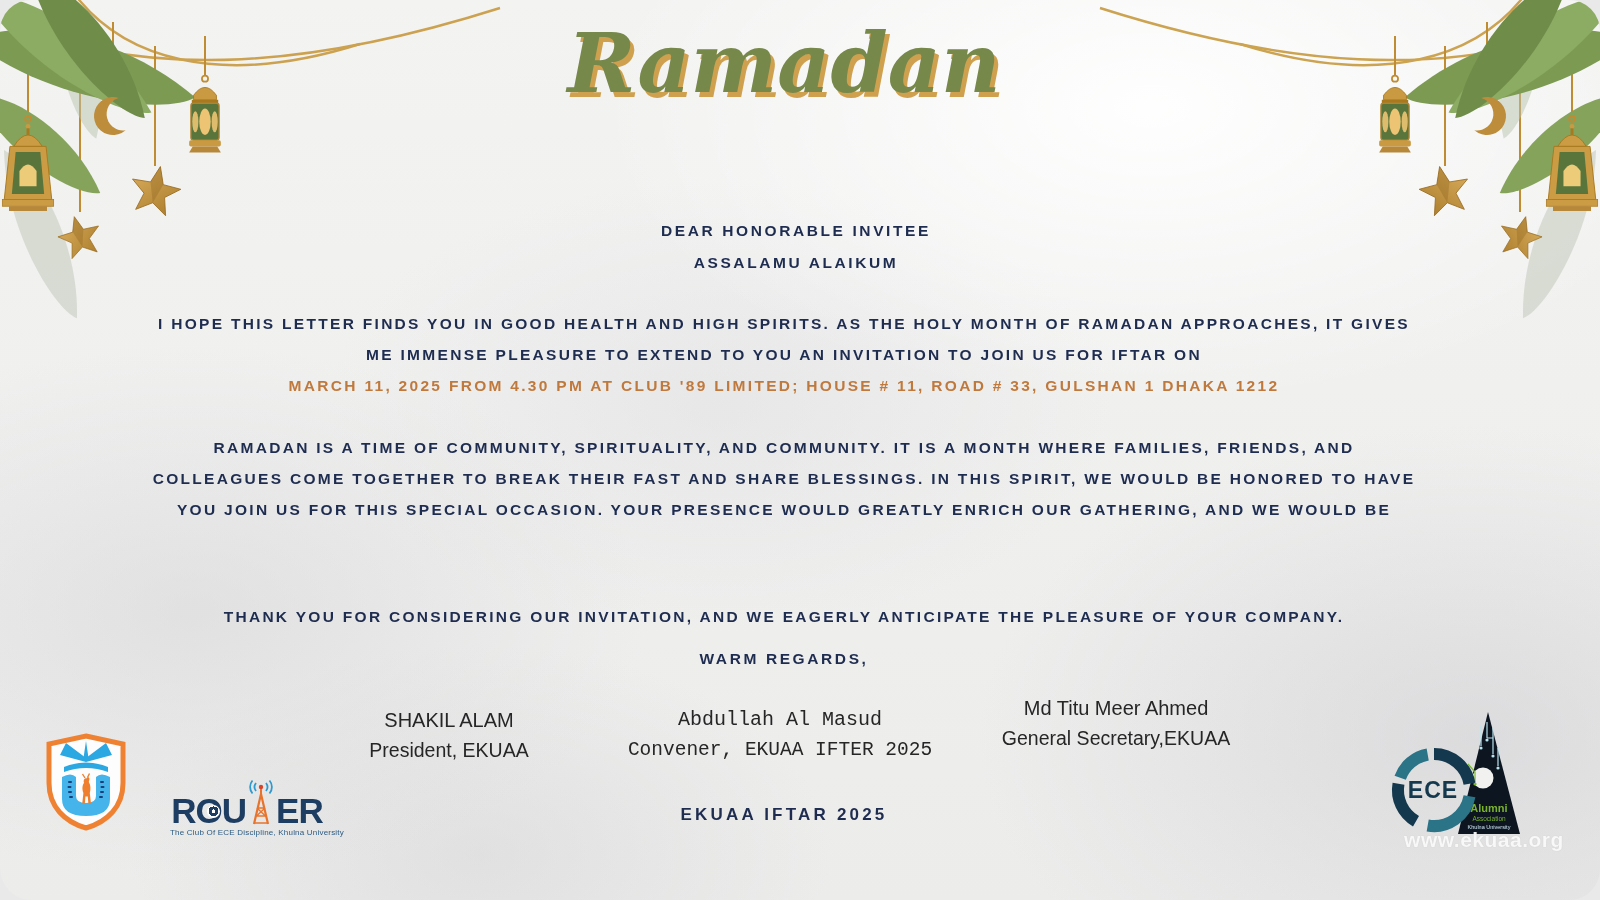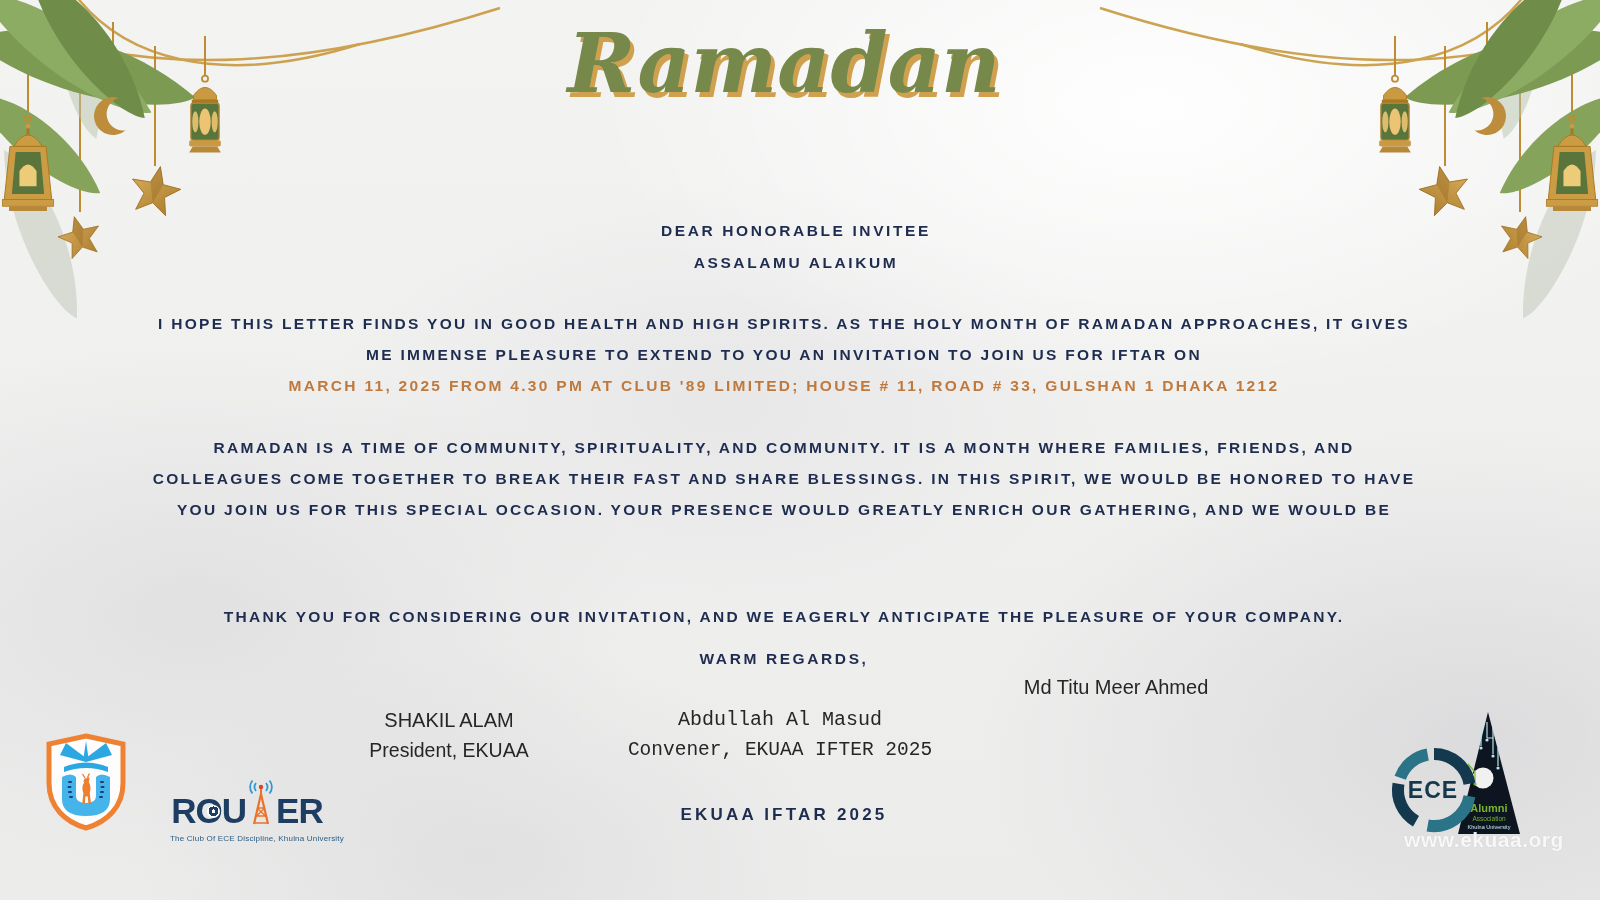--- a/index.html
+++ b/index.html
@@ -6,49 +6,50 @@
   .canvas{
     position:relative;width:1600px;height:900px;overflow:hidden;
     font-family:"Liberation Sans",sans-serif;
     background:
       radial-gradient(900px 480px at 72% 12%, rgba(255,255,255,.95), rgba(255,255,255,0) 62%),
       radial-gradient(650px 380px at 12% 68%, rgba(214,214,217,.55), rgba(214,214,217,0) 70%),
       radial-gradient(760px 480px at 92% 82%, rgba(205,205,209,.55), rgba(205,205,209,0) 65%),
       radial-gradient(560px 320px at 45% 45%, rgba(223,223,226,.5), rgba(223,223,226,0) 70%),
       radial-gradient(500px 300px at 30% 95%, rgba(210,210,213,.45), rgba(210,210,213,0) 70%),
       linear-gradient(#f3f3f2,#ececeb);
+    border-radius: 31px;
   }
   .decor{position:absolute;left:0;top:0;}
   .center-wrap{position:absolute;left:0;width:1568px;text-align:center;}
   .title{
     top:22px;
     font-family:"DejaVu Serif",serif;font-style:italic;font-weight:bold;
     font-size:82px;line-height:82px;color:#77884b;
     text-shadow:4px 5px 0 #cfa14e;
   }
   .salutation{top:215px;font-size:15.5px;font-weight:bold;letter-spacing:2.6px;color:#1e2c50;line-height:32px;margin-left:12px;}
   .para{font-size:15.5px;font-weight:bold;letter-spacing:2.3px;color:#1e2c50;line-height:31px;}
   .para1{top:308px;} .para2{top:432px;} .para3{top:590px;margin-top:11px;}
   .highlight{color:#c0793c;}
   .regards{top:650px;font-size:15.5px;font-weight:bold;letter-spacing:2.6px;color:#1e2c50;}
   .tline{display:block;}
   .sig{position:absolute;text-align:center;color:#262626;}
   .sig-name{font-size:20px;line-height:24px;}
   .sig-role{font-size:19.5px;line-height:24px;margin-top:6px;text-align:center;}
   .sig1{left:299px;top:708px;width:300px;}
   .sig2{left:610px;top:708px;width:340px;font-family:Liberation Mono, monospace;}
-  .sig3{left:946px;top:675px;width:340px;}
+  .sig3{left:946px;top:696px;width:340px;}
   .event-name{top:805px;font-size:17px;font-weight:bold;letter-spacing:3.2px;color:#1e2c50;}
   .uni-logo{position:absolute;left:44px;top:733px;width:84px;height:98px;}
   .router{position:absolute;left:170px;top:778px;width:154px;text-align:center;}
   .router-row{display:flex;align-items:flex-end;justify-content:center;height:48px;position:relative;}
   .router-letters{font-size:35px;line-height:30px;font-weight:bold;color:#1d3d62;letter-spacing:-1px;}
   .router-gear{position:absolute;left:37px;bottom:8px;width:13px;height:13px;border-radius:50%;
     background:radial-gradient(circle,#ffffff 0 2px,#1d3d62 2px 5px,#ffffff 5px);}
-  .router-tagline{font-size:8px;color:#2b5b82;letter-spacing:.2px;margin-top:8px;white-space:nowrap;}
+  .router-tagline{font-size:8px;color:#2b5b82;letter-spacing:.2px;margin-top:2px;white-space:nowrap;}
   .ecea-logo{position:absolute;left:1372px;top:708px;width:158px;height:132px;}
   .watermark{position:absolute;left:1404px;top:828px;width:160px;text-align:center;
     font-size:21px;font-weight:bold;color:rgba(252,252,252,.92);letter-spacing:.5px;
     text-shadow:0 0 1px rgba(160,160,160,.45);}
 </style>
 </head>
 <body>
 
 <div class="canvas">
 
@@ -156,20 +157,21 @@
   <div class="sig sig1">
     <div class="sig-name">SHAKIL ALAM</div>
     <div class="sig-role">President, EKUAA</div>
   </div>
   <div class="sig sig2">
     <div class="sig-name">Abdullah Al Masud</div>
     <div class="sig-role">Convener, EKUAA IFTER 2025</div>
   </div>
   <div class="sig sig3">
     <div class="sig-name">Md Titu Meer Ahmed</div>
+    <div class="sig-role">General Secretary,EKUAA</div>
   </div>
 
   <div class="center-wrap event-name">EKUAA IFTAR 2025</div>
 
   <svg class="uni-logo" viewBox="0 0 84 98">
     <path d="M42,3 L79,11 V50 C79,74 63,89 42,95 C21,89 5,74 5,50 V11 Z" fill="#fdfdfd" stroke="#ef8232" stroke-width="5"></path>
     <g fill="#2ba7e2">
       <path d="M42,8 L39.5,25 L44.5,25 Z"></path>
       <path d="M42,29 L16,22 L22,10 L42,25 L62,10 L68,22 Z"></path>
       <path d="M20,34 Q42,25 64,34 L64,39 Q42,31 20,39 Z"></path>

